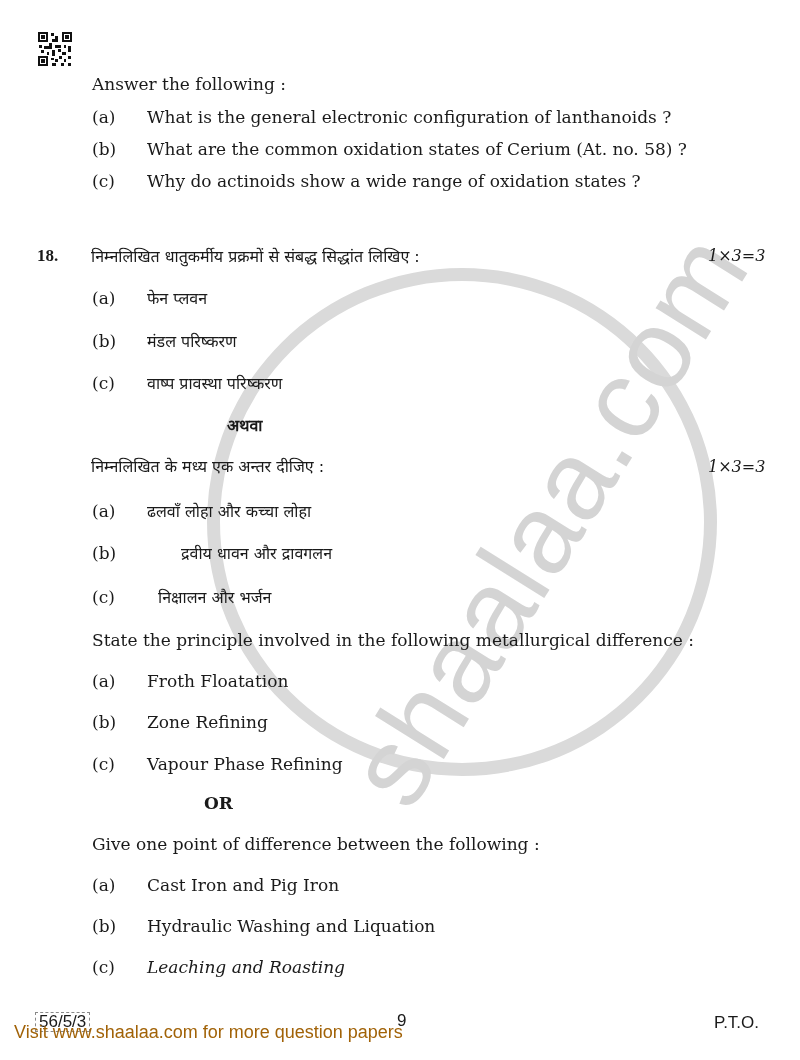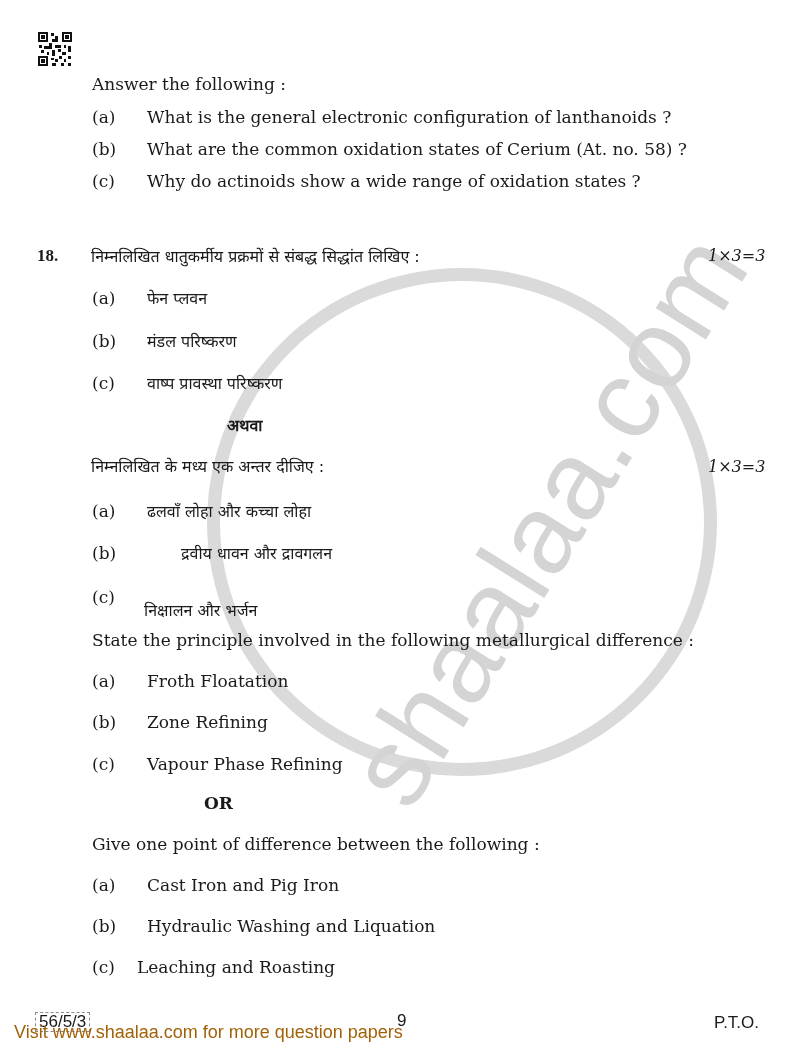--- a/index.html
+++ b/index.html
@@ -110,37 +110,37 @@
   <div class="abs hi bold" style="left:227px; top:414px;">अथवा</div>
 
   <div class="abs hi" style="left:91px; top:455px;">निम्नलिखित के मध्य एक अन्तर दीजिए :</div>
   <div class="abs marks" style="left:708px; top:457px;">1×3=3</div>
 
   <div class="abs lbl" style="left:92px; top:501px;">(a)</div>
   <div class="abs hi" style="left:147px; top:500px;">ढलवाँ लोहा और कच्चा लोहा</div>
   <div class="abs lbl" style="left:92px; top:543px;">(b)</div>
   <div class="abs hi" style="left:147px; top:542px;margin-left:34px;">द्रवीय धावन और द्रावगलन</div>
   <div class="abs lbl" style="left:92px; top:587px;">(c)</div>
-  <div class="abs hi" style="left:144px; top:586px;margin-top:13px;">निक्षालन और भर्जन</div>
+  <div class="abs hi" style="left:158px; top:586px;">निक्षालन और भर्जन</div>
 
   <div class="abs en" style="left:92px; top:630px;">State the principle involved in the following metallurgical difference :</div>
   <div class="abs lbl" style="left:92px; top:671px;">(a)</div>
   <div class="abs en" style="left:147px; top:671px;">Froth Floatation</div>
   <div class="abs lbl" style="left:92px; top:712px;">(b)</div>
   <div class="abs en" style="left:147px; top:712px;">Zone Refining</div>
   <div class="abs lbl" style="left:92px; top:754px;">(c)</div>
   <div class="abs en" style="left:147px; top:754px;">Vapour Phase Refining</div>
 
   <div class="abs en bold" style="left:204px; top:793px;">OR</div>
 
   <div class="abs en" style="left:92px; top:834px;">Give one point of difference between the following :</div>
   <div class="abs lbl" style="left:92px; top:875px;">(a)</div>
   <div class="abs en" style="left:147px; top:875px;">Cast Iron and Pig Iron</div>
   <div class="abs lbl" style="left:92px; top:916px;">(b)</div>
   <div class="abs en" style="left:147px; top:916px;">Hydraulic Washing and Liquation</div>
   <div class="abs lbl" style="left:92px; top:957px;">(c)</div>
-  <div class="abs en" style="left:137px; top:957px;">Leaching and Roasting</div>
+  <div class="abs en" style="left:147px; top:957px;font-style:italic;">Leaching and Roasting</div>
 
   <div class="abs footer-code">56/5/3</div>
   <div class="abs footer-page">9</div>
   <div class="abs footer-pto">P.T.O.</div>
   <div class="abs footer-visit">Visit www.shaalaa.com for more question papers</div>
 </div>
 
 </body></html>

